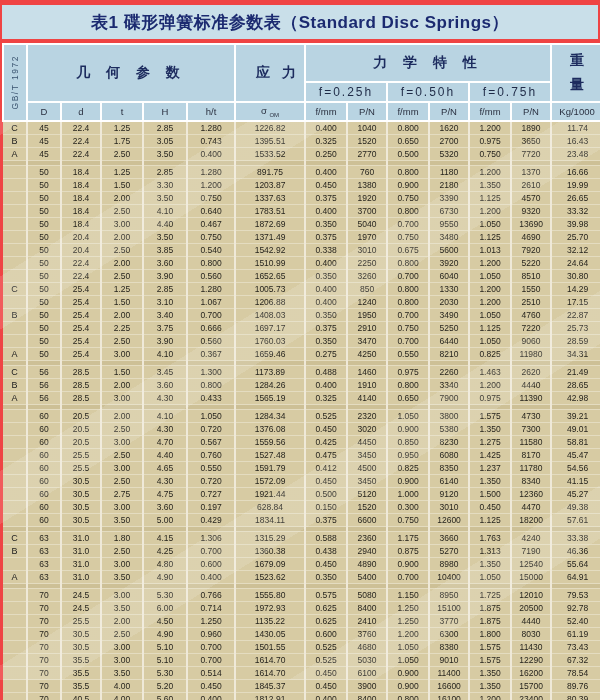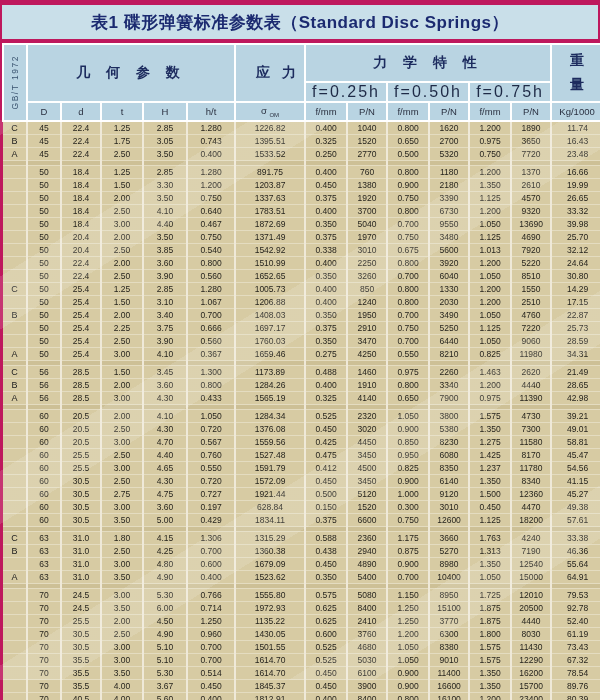--- a/index.html
+++ b/index.html
@@ -1,19 +1,19 @@
 <!DOCTYPE html>
 <html><head>
 <meta charset="utf-8">
 <style>
   html, body { margin: 0; padding: 0; background: #ffffff; }
   .page {
     position: relative;
     width: 600px; height: 700px;
-    background: #be185d;
+    background: #ef4444;
     overflow: hidden;
     font-family: "Liberation Sans", sans-serif;
   }
   .title-band {
     margin: 5px 2px 4px 2px;
     height: 34px;
     background: #c9dfe9;
     display: flex; align-items: center; justify-content: center;
   }
   .title-band h1 {
@@ -59,21 +59,21 @@
   .gbt-vert {
     writing-mode: vertical-rl;
     transform: rotate(180deg);
     margin: 0 auto;
     font-size: 8.5px;
     letter-spacing: 1.5px;
     color: #3a5470;
     white-space: nowrap;
   }
   th.defl {
-    font-size: 16px;
+    font-size: 12px;
     color: #1e2a46;
     letter-spacing: 2px;
     height: 18px;
   }
   th.colhdr {
     font-size: 9.5px;
     color: #2a3040;
     height: 17px;
   }
   th.colhdr sub { font-size: 6px; }
@@ -914,21 +914,21 @@
           <td>11400</td>
           <td>1.350</td>
           <td>16200</td>
           <td>78.54</td>
         </tr>
         <tr>
           <td class="marker"></td>
           <td>70</td>
           <td>35.5</td>
           <td>4.00</td>
-          <td>3.67</td>
+          <td>5.20</td>
           <td>0.450</td>
           <td>1845.37</td>
           <td>0.450</td>
           <td>3900</td>
           <td>0.900</td>
           <td>16600</td>
           <td>1.350</td>
           <td>15700</td>
           <td>89.76</td>
         </tr>

